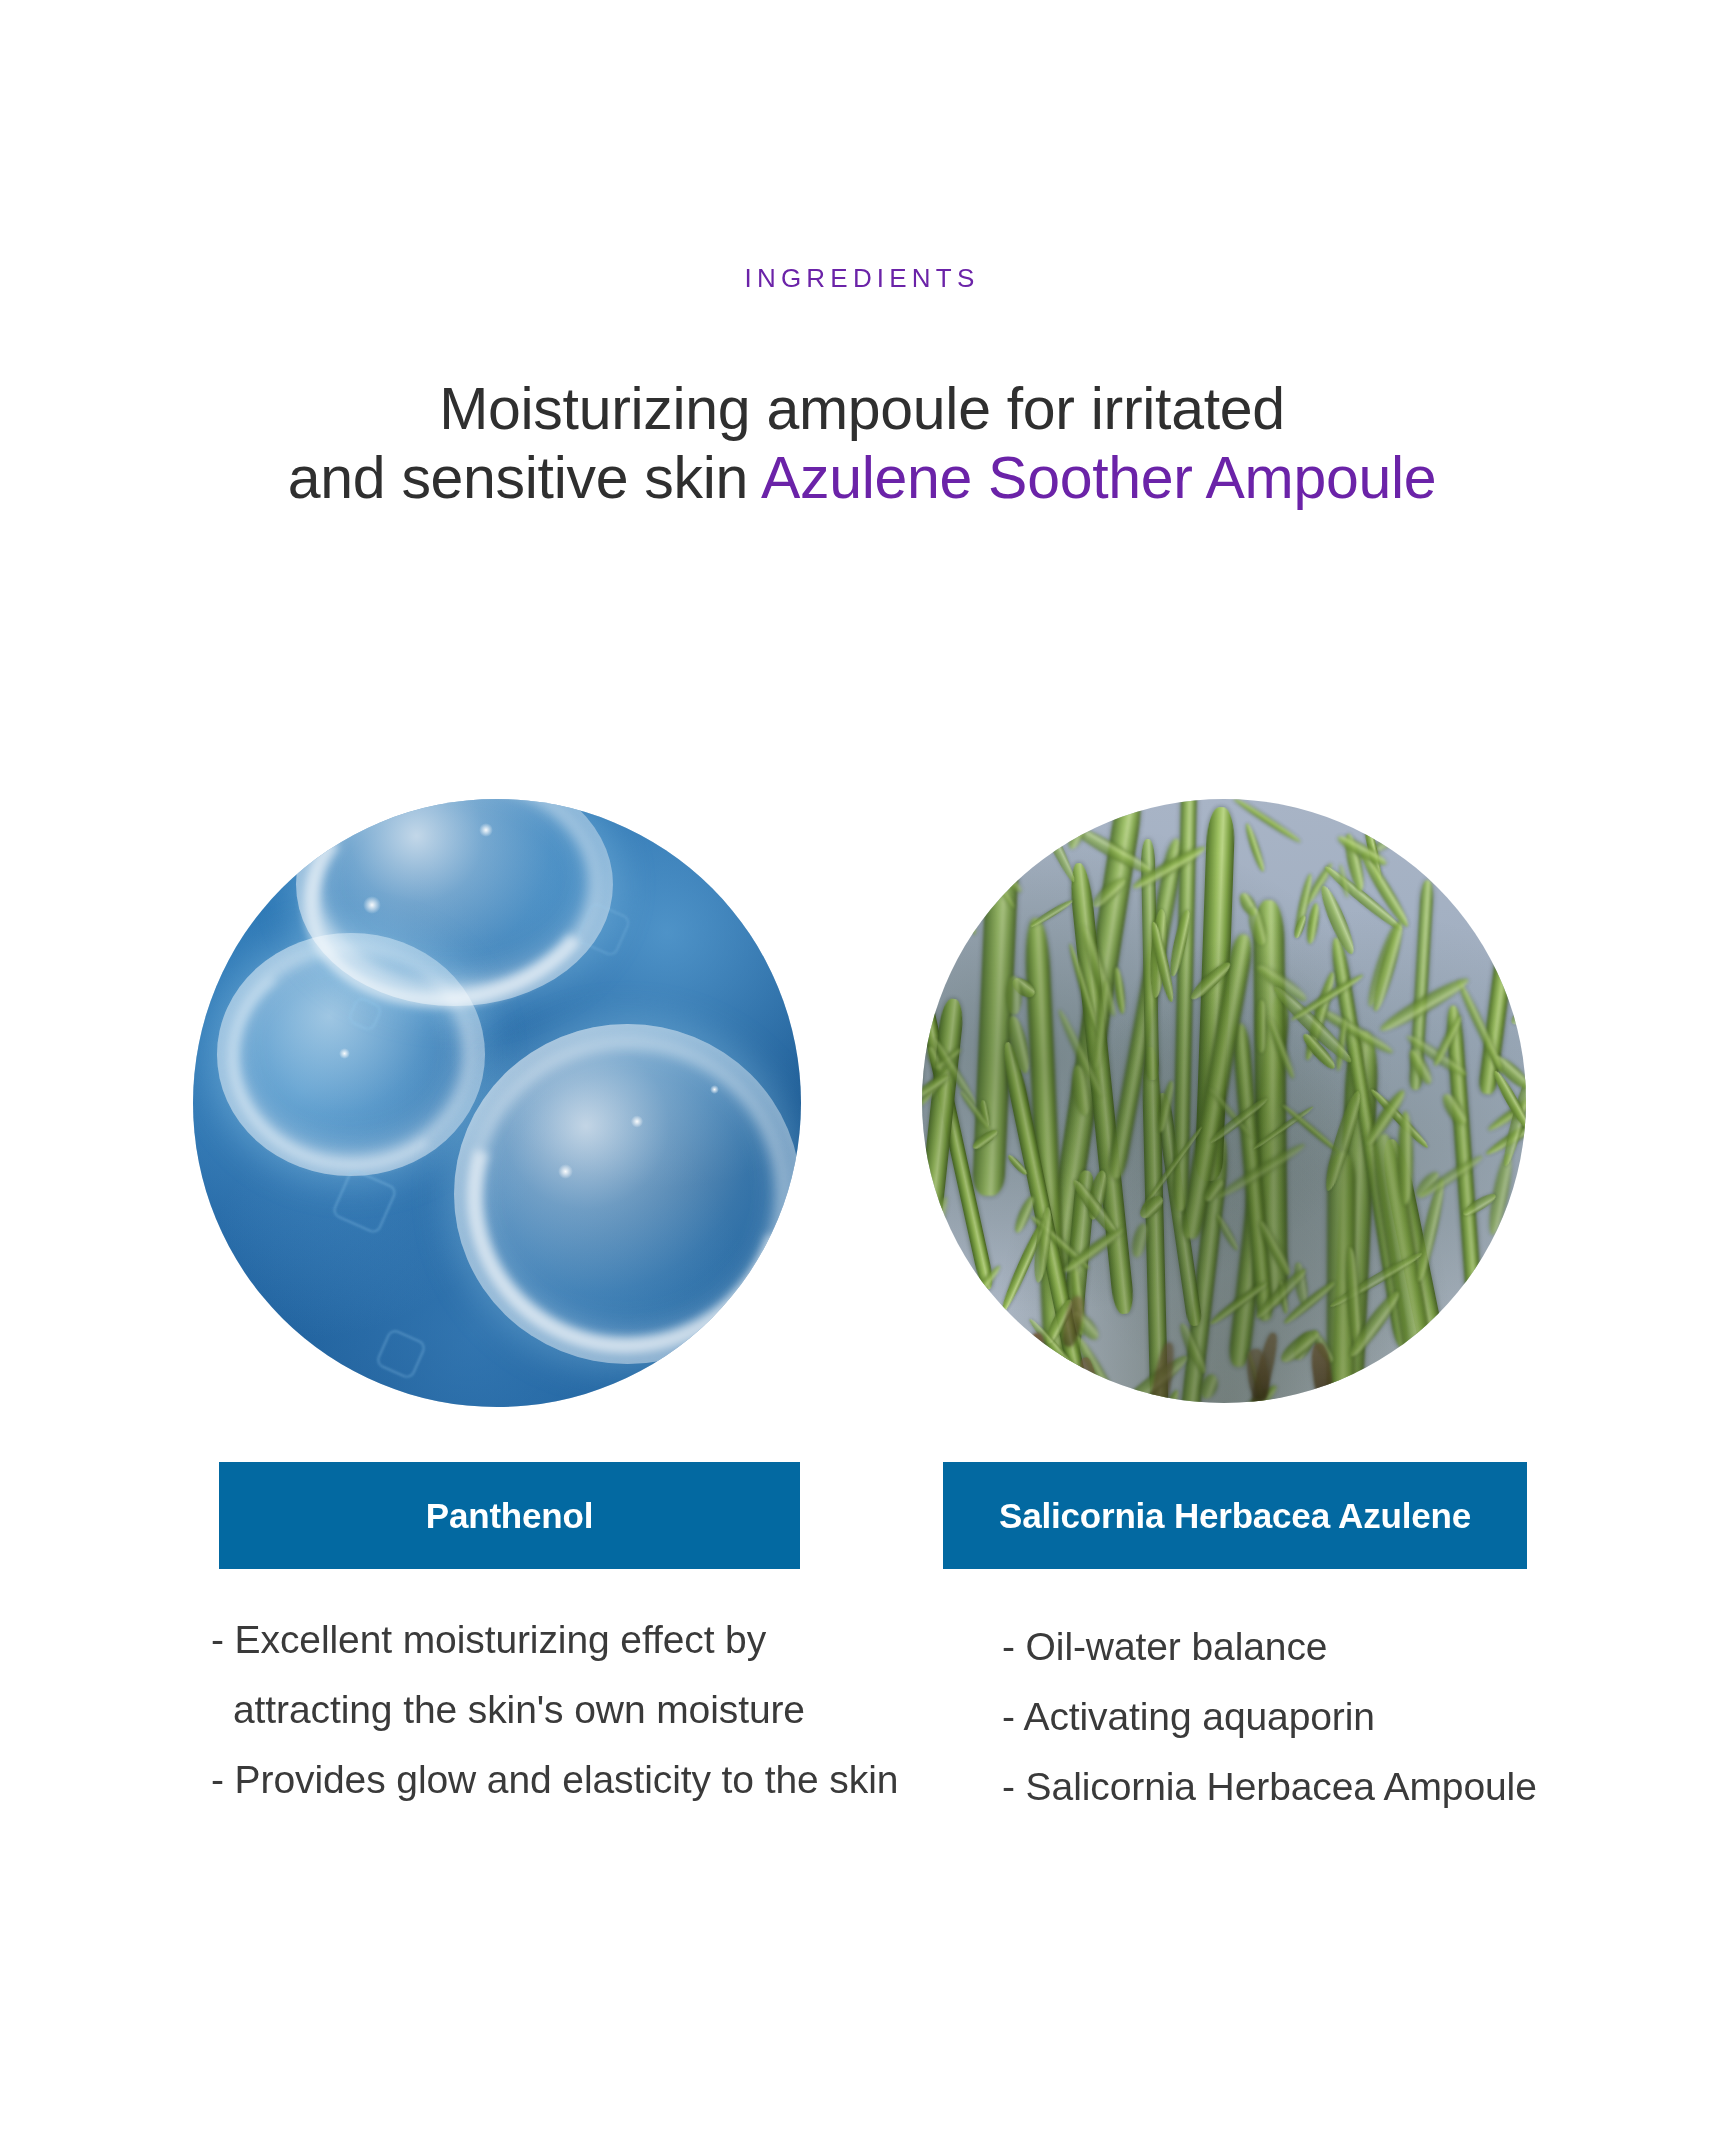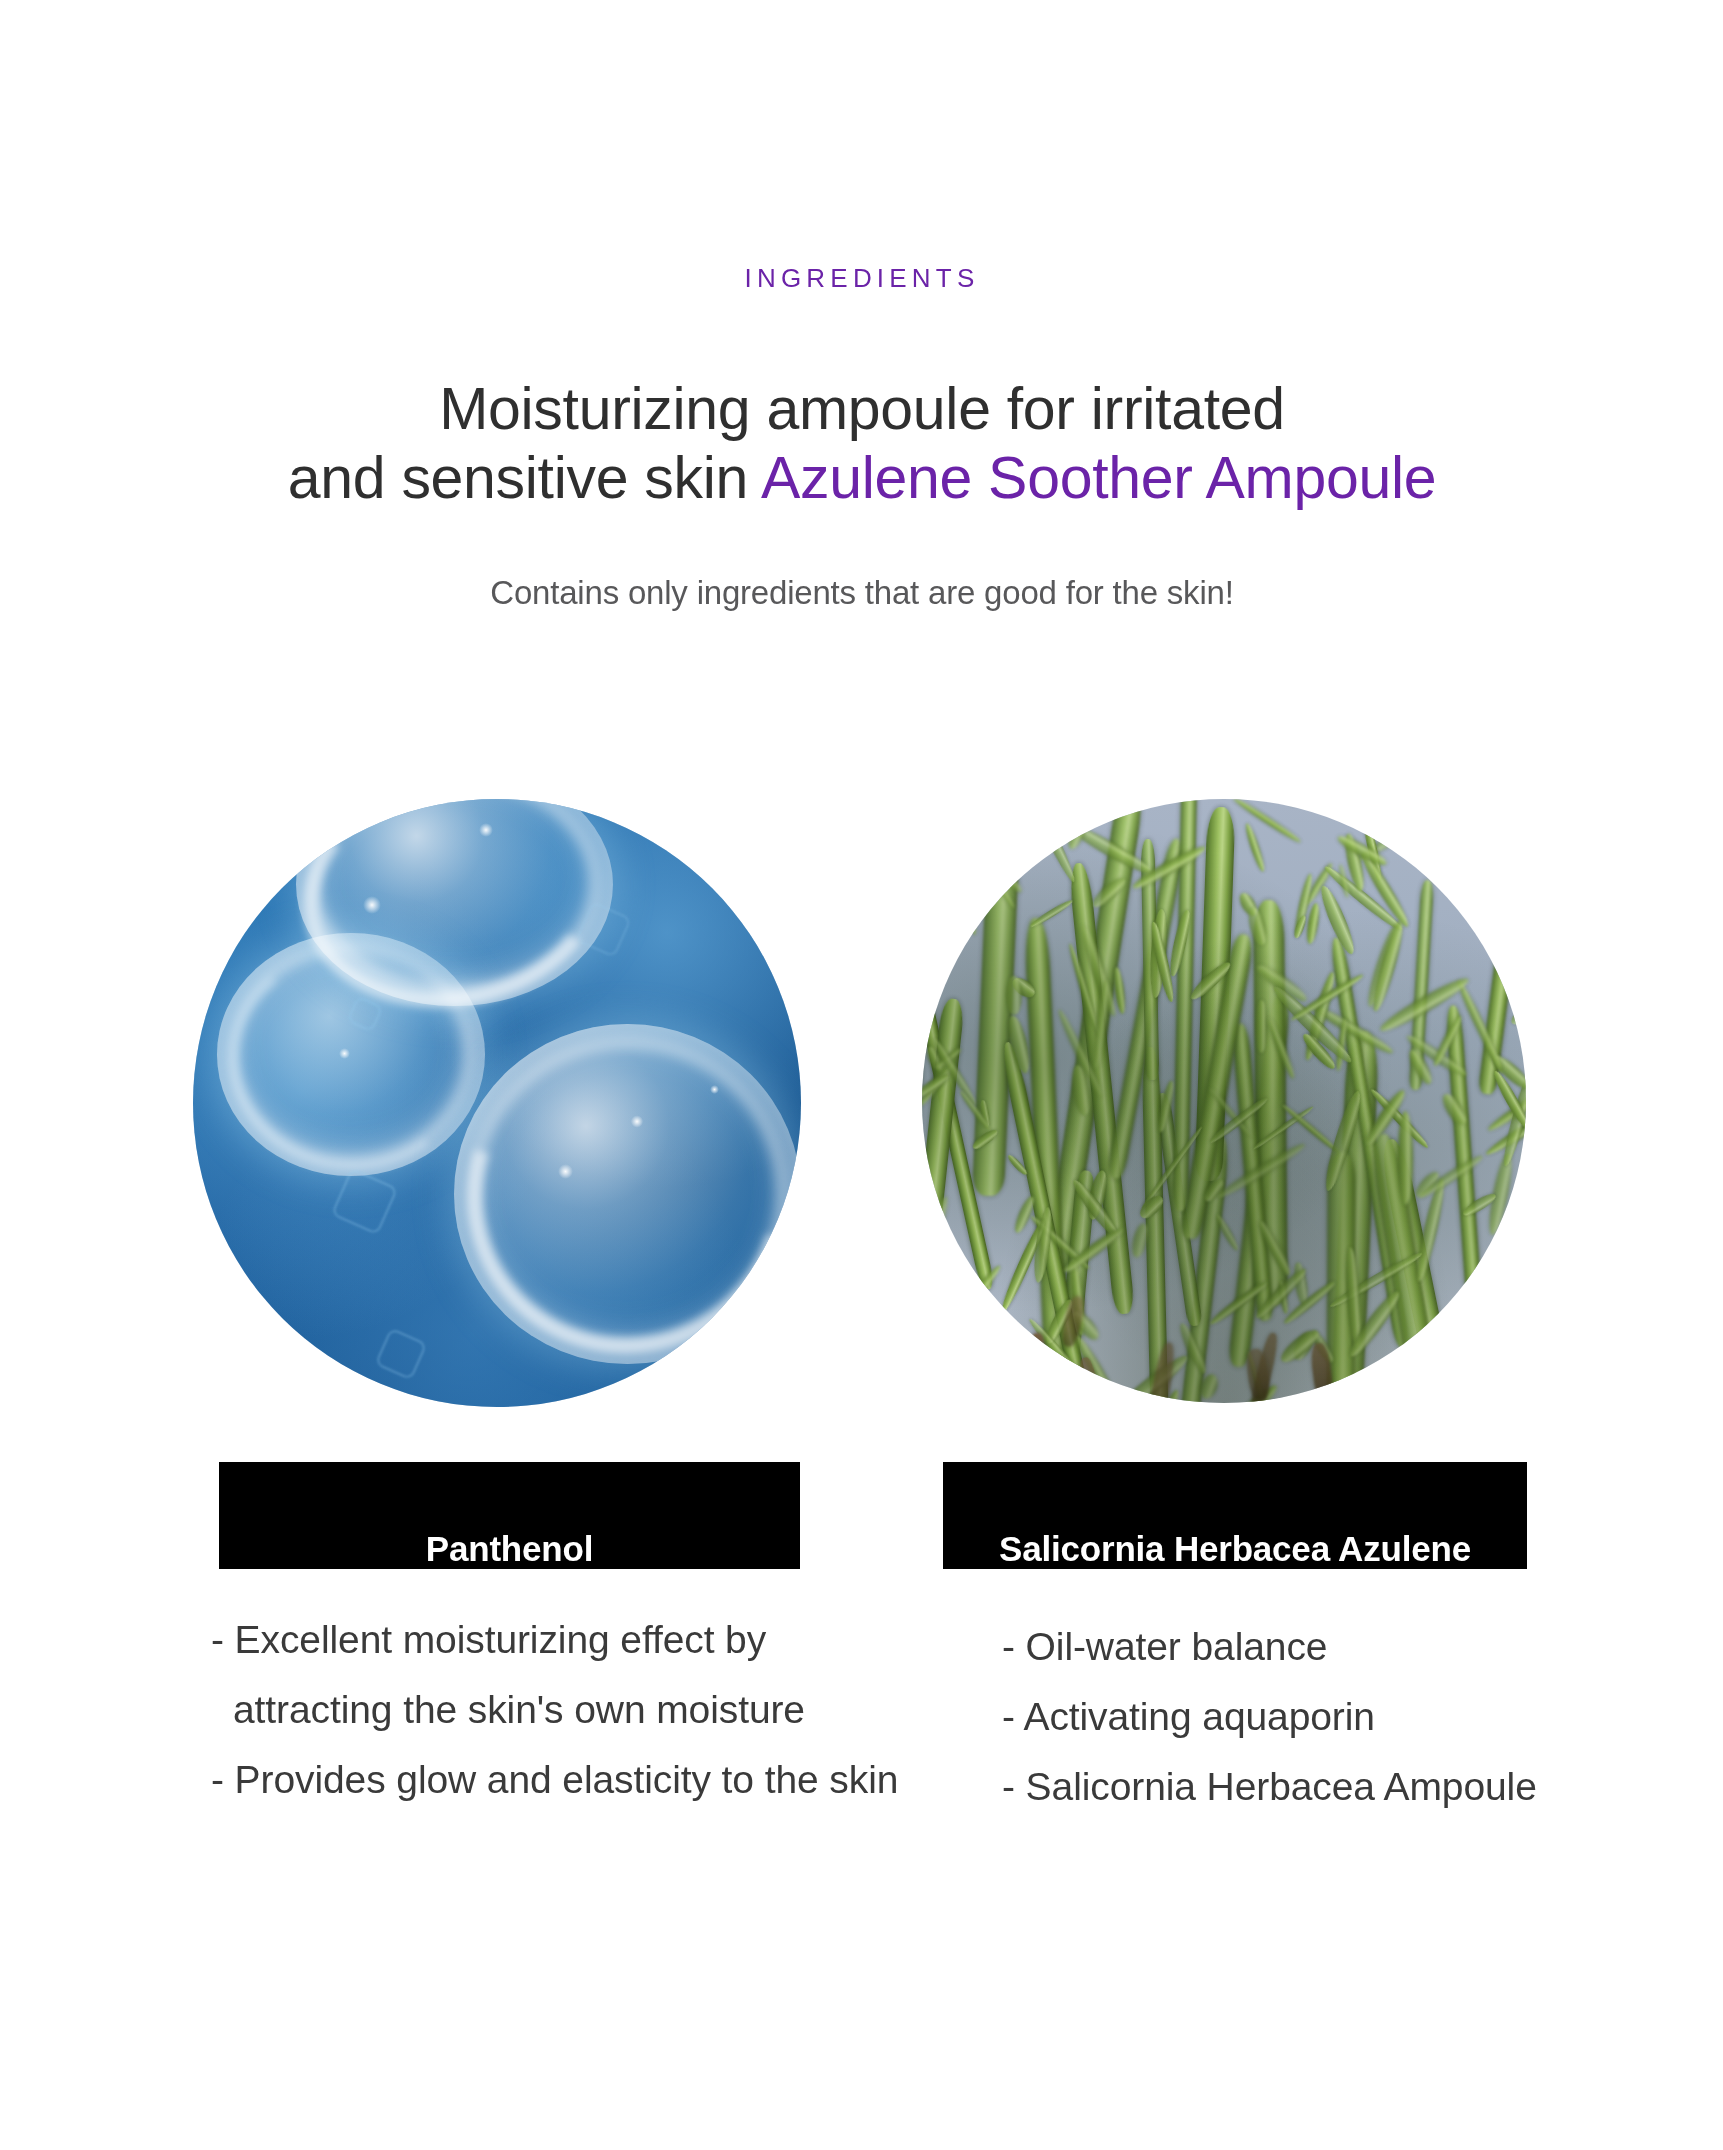--- a/index.html
+++ b/index.html
@@ -157,22 +157,22 @@
     position:absolute; inset:0;
     background:
       radial-gradient(ellipse at 50% 105%, rgba(20,34,10,.42) 0%, rgba(20,34,10,0) 55%),
       radial-gradient(ellipse at 18% 44%, rgba(22,40,12,.30) 0%, rgba(22,40,12,0) 52%),
       radial-gradient(ellipse at 72% 62%, rgba(24,42,14,.22) 0%, rgba(24,42,14,0) 50%);
   }
 
   
   .bar {
     position:absolute;
-    background:#000000;
-    display:flex; align-items:flex-end; justify-content:center;
+    background:#0369a1;
+    display:flex; align-items:center; justify-content:center;
   }
   .bar span {
     color:#ffffff;
     font-size:35px;
     font-weight:700;
     letter-spacing:-0.2px;
     white-space:nowrap;
   }
   .bar-left  { left:219px;  top:1462px; width:581px; height:107px; }
   .bar-right { left:943px; top:1462px; width:584px; height:107px; }
@@ -198,21 +198,20 @@
 
 <div class="page">
 
   <div class="eyebrow">INGREDIENTS</div>
 
   <h1 class="headline">
     <span class="l1">Moisturizing ampoule for irritated</span>
     <span class="l2"><span>and sensitive skin </span><span class="accent">Azulene Soother Ampoule</span></span>
   </h1>
 
-  <div class="subhead">Contains only ingredients that are good for the skin!</div>
 
   <div class="col col-left">
     <div class="circle circle-left">
       <div class="water-bg"></div>
       <div class="highlight-arc ha-3"></div>
       <div class="blob blob-b"></div>
       <div class="blob blob-a"></div>
       <div class="highlight-arc ha-1"></div>
       <div class="blob blob-c"></div>
       <div class="highlight-arc ha-2"></div>

